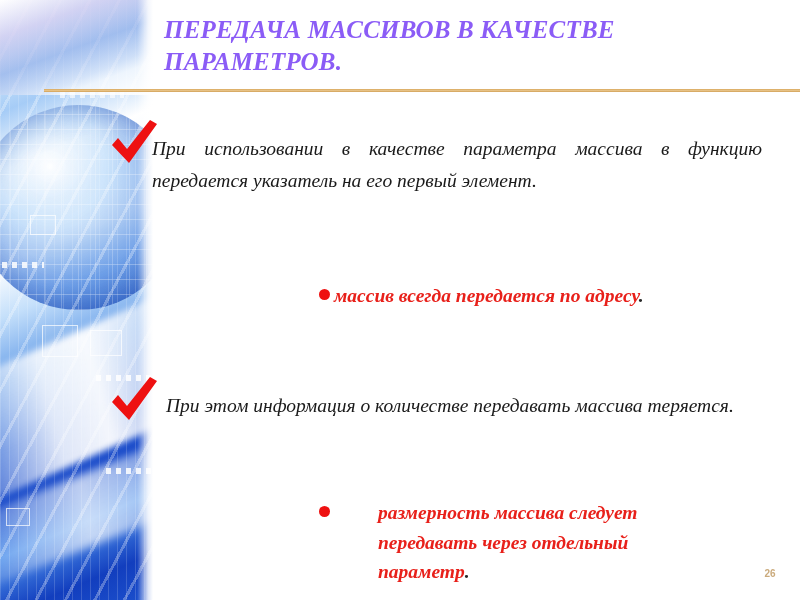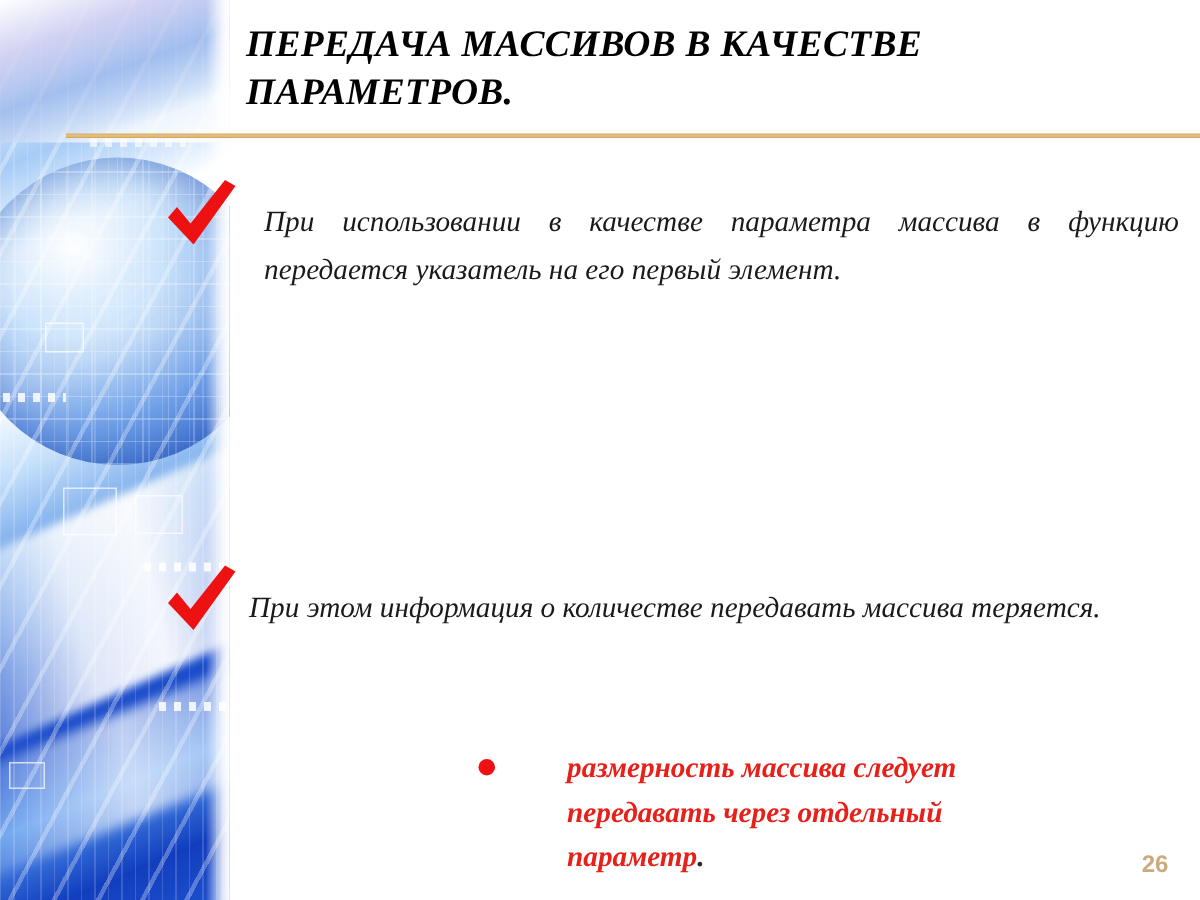--- a/index.html
+++ b/index.html
@@ -157,21 +157,21 @@
   
   .title {
     position: absolute;
     left: 164px;
     top: 14px;
     width: 600px;
     font-size: 25px;
     line-height: 1.28;
     font-weight: bold;
     font-style: italic;
-    color: #000000;
+    color: #8b5cf6;
     letter-spacing: 0.2px;
   }
 
   
   .divider {
     position: absolute;
     left: 44px;
     top: 89px;
     width: 756px;
     height: 3px;
@@ -191,21 +191,21 @@
   
   .para {
     position: absolute;
     font-size: 19.5px;
     line-height: 1.62;
     font-style: italic;
     color: #1a1a1a;
     text-align: justify;
     text-justify: inter-word;
   }
-  .para-1 { left: 176px; top: 133px; width: 610px; }
+  .para-1 { left: 152px; top: 133px; width: 610px; }
   .para-2 { left: 166px; top: 390px; width: 610px; }
 
   
   .redblock {
     position: absolute;
     display: flex;
     align-items: flex-start;
   }
   .redblock .bullet {
     flex: 0 0 auto;
@@ -228,21 +228,21 @@
   .red-2 { left: 319px; top: 498px; width: 330px; gap: 44px; }
 
   
   .page-number {
     position: absolute;
     left: 752px;
     top: 568px;
     width: 36px;
     text-align: center;
     font-family: "Liberation Sans", sans-serif;
-    font-size: 16px;
+    font-size: 10px;
     font-weight: bold;
     color: #cbab7d;
   }
 </style>
 </head>
 <body>
 
 <div class="slide">
 
   <div class="sidebar-image">
@@ -272,20 +272,24 @@
   <div class="divider"></div>
 
   <div class="check check-1">
     <svg viewBox="0 0 52 50" aria-hidden="true">
       <path d="M4 27 L10 20 L19 31 L42 2 L49 6 L21 45 Z" fill="#ee1111"></path>
     </svg>
   </div>
 
   <div class="para para-1">При использовании в качестве параметра массива в функцию передается указатель на его первый элемент.</div>
 
+  <div class="redblock red-1">
+    <span class="bullet"></span>
+    <span class="rtext"><span>массив всегда передается по адресу</span><span class="dot">.</span></span>
+  </div>
 
   <div class="check check-2">
     <svg viewBox="0 0 52 50" aria-hidden="true">
       <path d="M4 27 L10 20 L19 31 L42 2 L49 6 L21 45 Z" fill="#ee1111"></path>
     </svg>
   </div>
 
   <div class="para para-2">При этом информация о количестве передавать массива теряется.</div>
 
   <div class="redblock red-2">

